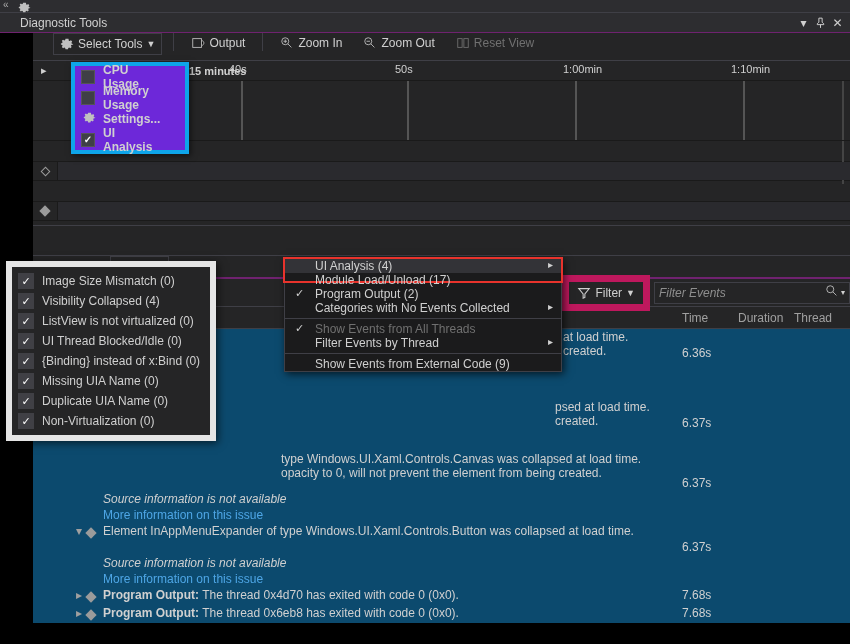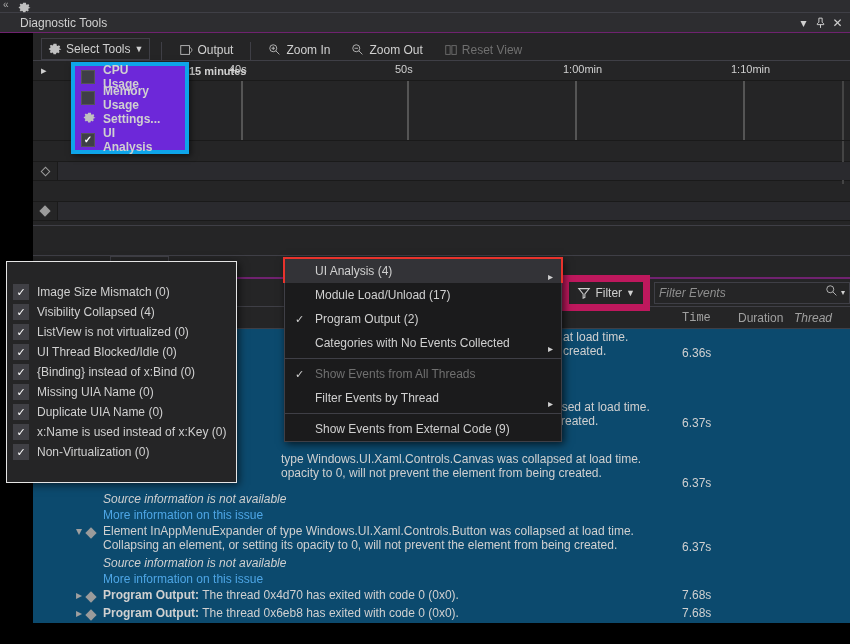--- a/index.html
+++ b/index.html
@@ -9,21 +9,21 @@
   .topstrip .chevron { position: absolute; left: 3px; top: -1px; font-size: 10px; color: #aaa; }
   .topstrip .gear { position: absolute; left: 18px; top: 1px; }
 
   .panel-title { height: 20px; background: #2d2d30; border-bottom: 1px solid #6f226f; padding: 3px 8px 0 20px; color: #d0d0d0; position: relative; }
   .pin-btns { position: absolute; right: 6px; top: 3px; display: flex; gap: 4px; }
   .pin-btns span { width: 13px; height: 13px; display: flex; align-items: center; justify-content: center; }
 
   .main { display: flex; position: relative; margin-left: 33px; }
   .panelbody { flex: 1; background: #252526; }
 
-  .toolbar { height: 28px; background: #252526; border-bottom: 1px solid #3f3f46; display: flex; align-items: flex-end; gap: 9px; padding-left: 8px; }
+  .toolbar { height: 28px; background: #252526; border-bottom: 1px solid #3f3f46; display: flex; align-items: flex-start; gap: 9px; padding-left: 20px; }
   .tb-btn { display: flex; align-items: center; gap: 4px; padding: 3px 6px; background: none; border: none; color: #d0d0d0; cursor: pointer; font-size: 12px; }
   .tb-btn.disabled { color: #707070; }
 
   .dropdown { position: fixed; background: #6d28d9; border: 4px solid #0ea5e9; box-shadow: 2px 2px 6px rgba(0,0,0,0.5); z-index: 50; font-weight: bold; }
   .dd-item { display: flex; align-items: center; height: 21px; padding: 0 18px 0 28px; position: relative; color: #d0d0d0; font-size: 12px; cursor: default; }
   .dd-item .check { position: absolute; left: 6px; width: 14px; height: 14px; background: #3f3f46; border: 1px solid #555; display: flex; align-items: center; justify-content: center; }
   .dd-item .check.on::after { content: "✓"; font-size: 10px; color: #fff; }
   .dd-item .gearico { position: absolute; left: 8px; }
 
   .timeline { background: #252526; border-bottom: 1px solid #3f3f46; padding: 0 0 4px 0; }
@@ -40,47 +40,47 @@
   .tab.active { border: 1px solid #3f3f46; border-bottom: 2px solid #252526; background: #252526; margin-bottom: -2px; color: #d0d0d0; }
 
   .filterbar { display: flex; height: 28px; align-items: center; border-bottom: 1px solid #3f3f46; background: #252526; }
   .filterbar-sp { flex: 1; }
   .filter-btn { display: flex; align-items: center; gap: 4px; padding: 4px 8px; color: #d0d0d0; border: 7px solid #be185d; cursor: pointer; }
   .searchbox { flex: 0 0 196px; margin-left: 4px; height: 22px; border: 1px solid #3f3f46; display: flex; align-items: center; padding: 0 4px; }
   .searchbox input { flex: 1; background: none; border: none; outline: none; color: #d0d0d0; font-size: 12px; }
   .searchbox input::placeholder { color: #8e8e8e; font-style: italic; }
 
   .colheaders { display: flex; height: 22px; align-items: center; border-bottom: 1px solid #3f3f46; font-size: 12px; color: #a0a0a0;}
-  .ch-time { width: 64px; padding-left: 8px; font-family: Liberation Mono, monospace; }
+  .ch-time { width: 64px; padding-left: 8px; }
   .ch-dur { width: 56px; }
-  .ch-thr { width: 56px; font-style: italic; }
+  .ch-thr { width: 56px; }
   .ch-desc { flex: 1; }
 
   .eventlist { background: #0c4a6e; overflow: hidden; }
   .evt { display: flex; align-items: flex-start; padding: 1px 0; }
   .evt .exp { width: 16px; text-align: center; color: #a0a0a0; margin-left: 38px; }
   .evt .ico { width: 12px; margin-right: 4px; margin-top: 2px; }
   .evt .body { flex: 1; font-size: 12px; }
   .evt .tm { width: 64px; padding-left: 8px; }
   .evt .dur { width: 56px; }
   .evt .thr { width: 56px; }
   .evt .bold { font-weight: 600; }
   .evt .src { font-style: italic; }
   .evt .link { color: #4ea6e6; cursor: pointer; }
 
   .diamond { display:inline-block; width: 8px; height: 8px; background: #9b9b9b; transform: rotate(45deg); }
   .diamond.open { background: none; border: 1px solid #9b9b9b; width: 7px; height: 7px; }
 
-  .checkmenu { position: fixed; z-index: 100; background: #252526; border: 1px solid #e5e5e5; box-shadow: 2px 2px 8px rgba(0,0,0,0.6); padding: 20px 0; }
+  .checkmenu { position: fixed; z-index: 100; background: #252526; border: 6px solid #e5e5e5; box-shadow: 2px 2px 8px rgba(0,0,0,0.6); padding: 4px 0; }
   .cm-row { display: flex; align-items: center; height: 20px; padding: 0 10px 0 6px; gap: 8px; font-size: 12px; cursor: default; }
   .cm-check { width: 16px; height: 16px; background: #404045; display: flex; align-items: center; justify-content: center; color: #fff; }
   .cm-check::after { content: "✓"; font-size: 11px; }
 
   .filtermenu { position: fixed; z-index: 90; background: #1b1b1c; border: 1px solid #3f3f46; box-shadow: 2px 2px 8px rgba(0,0,0,0.7); }
-  .fm-row { display: flex; align-items: center; height: 24px; padding: 0 26px 0 30px; position: relative; font-size: 12px; color: #d0d0d0; cursor: default; }
+  .fm-row { display: flex; height: 14px; padding: 0 26px 0 30px; position: relative; font-size: 12px; color: #d0d0d0; cursor: default; }
   .fm-row.hl { background: #333337; }
   .fm-row.dis { color: #707070; }
   .fm-row .mark { position: absolute; left: 10px; font-size: 11px; color: #d0d0d0; }
   .fm-row .sub::after { content: "▸"; position: absolute; right: 8px; font-size: 10px; }
   .fm-sep { height: 1px; background: #3f3f46; margin: 3px 0; }
   .fm-redbox { position: absolute; border: 2px solid #e8332c; pointer-events: none; }
 
   svg.ico { width: 14px; height: 14px; }
   .gearsvg { width: 13px; height: 13px; }
 
@@ -263,21 +263,20 @@
           <div class="tm"></div>
           <div class="dur"></div>
           <div class="thr"></div>
         </div>
 
     <div class="evt">
       <div class="exp">▾</div>
       <div class="ico"><span class="diamond"></span></div>
       <div class="body">
         <div>Element InAppMenuExpander of type Windows.UI.Xaml.Controls.Button was collapsed at load time.</div>
-        <div>Collapsing an element, or setting its opacity to 0, will not prevent the element from being created.</div>
       </div>
       <div class="tm" style="margin-top:16px;">6.37s</div>
       <div class="dur"></div>
           <div class="thr"></div>
     </div>
     <div class="evt">
           <div class="exp"></div>
           <div class="ico"></div>
           <div class="body src">Source information is not available</div>
           <div class="tm"></div>
@@ -359,24 +358,20 @@
   <div class="cm-row">
       <span class="cm-check"></span>
       <span>Missing UIA Name (0)</span>
     </div>
   <div class="cm-row">
       <span class="cm-check"></span>
       <span>Duplicate UIA Name (0)</span>
     </div>
   <div class="cm-row">
       <span class="cm-check"></span>
-      <span>x:Name is used instead of x:Key (0)</span>
-    </div>
-  <div class="cm-row">
-      <span class="cm-check"></span>
       <span>Non-Virtualization (0)</span>
     </div>
 </div>
 
 <div class="filtermenu" style="left:284px; top:258px; width:278px;">
   <div class="fm-redbox" style="left:-2px; top:-2px; right:-2px; height:26px;"></div>
   <div class="fm-row hl">
       <span class="sub"></span>
       <span>UI Analysis (4)</span>
     </div>

